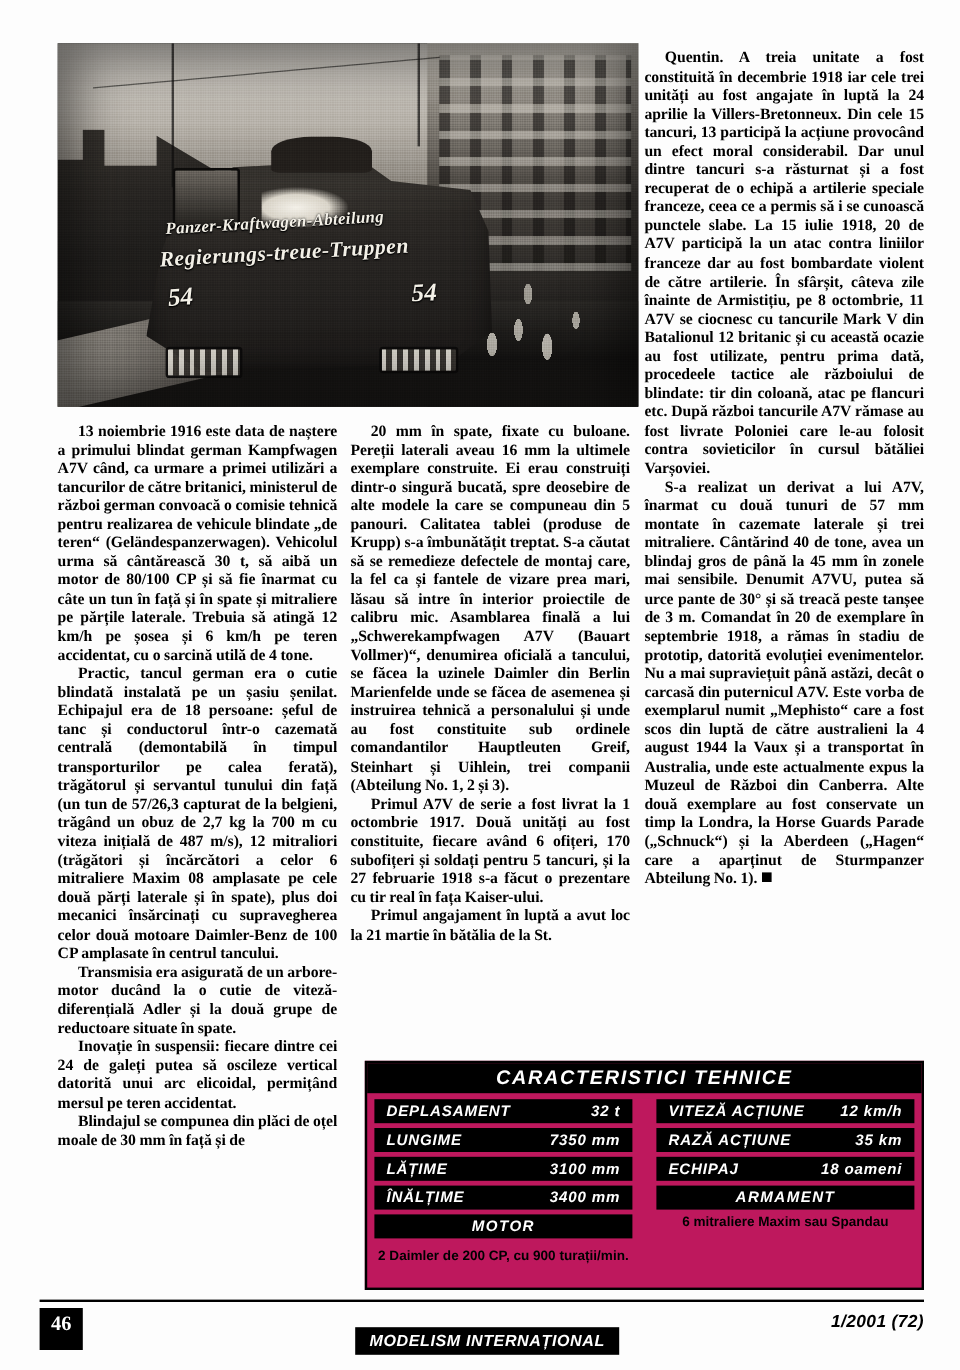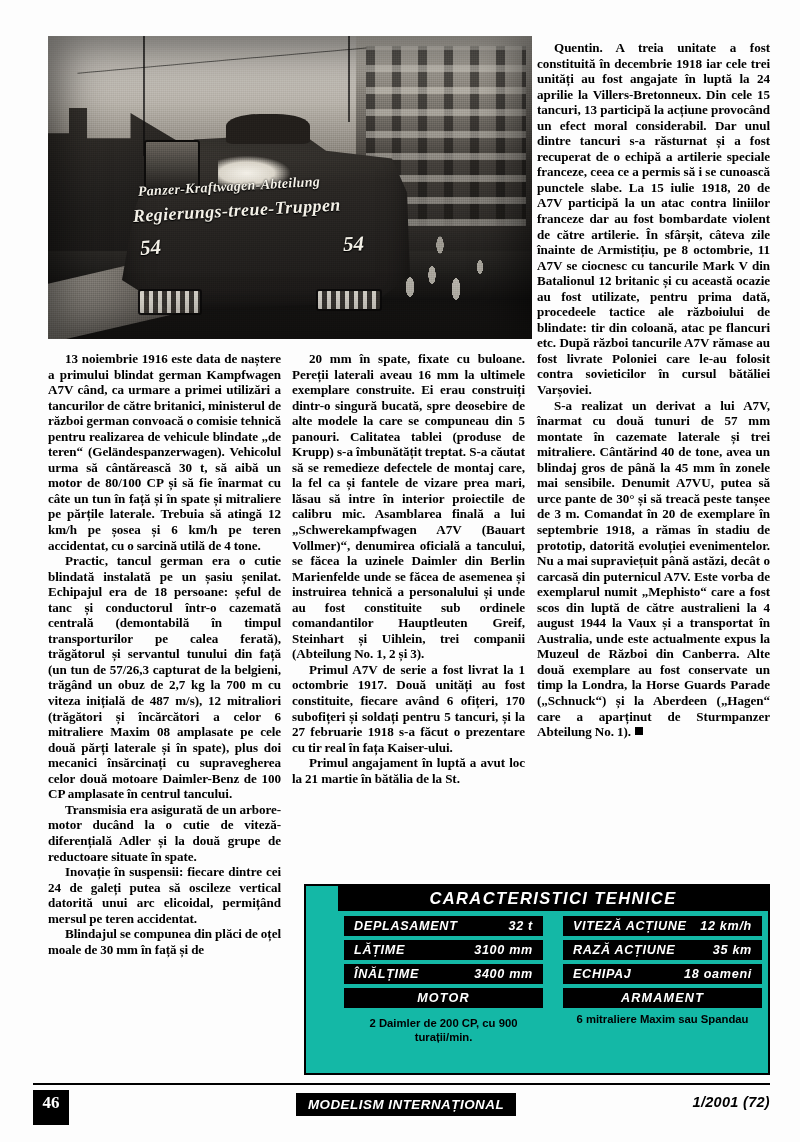--- a/index.html
+++ b/index.html
@@ -147,24 +147,23 @@
   #col1{left:48px; top:351px; width:233px;}
   #col2{left:292px;top:351px; width:233px;}
   #col3{left:537px;top:40px;  width:233px;}
   .endmark{display:inline-block;width:8px;height:8px;background:#000;vertical-align:1px;margin-left:4px;}
 
   
   #spec-table{
     position:absolute;
     left:304px; top:884px;
     width:466px; height:191px;
-    background:#14b8a6;
+    background:#be185d;
     border:2px solid #000;
     box-sizing:border-box;
-    padding-left:32px;
   }
   #spec-title{
     background:#000;color:#fff;
     text-align:center;
     font-family:"Liberation Sans", sans-serif;
     font-weight:700;font-style:italic;
     font-size:16.5px;letter-spacing:1.4px;
     padding:3px 0 4px;
     height:25px;box-sizing:border-box;line-height:19px;
   }
@@ -203,21 +202,21 @@
   }
   #page-number{
     position:absolute;left:0;top:0;width:36px;height:35px;
     background:#000;color:#fff;
     font-family:"Liberation Serif", serif;
     font-weight:700;font-size:17px;
     display:flex;align-items:flex-start;justify-content:center;
     padding-top:3px;box-sizing:border-box;
   }
   #magazine-title{
-    position:absolute;left:263px;top:3px;width:220px;height:23px;
+    position:absolute;left:263px;top:16px;width:220px;height:23px;
     background:#000;color:#fff;
     font-family:"Liberation Sans", sans-serif;
     font-weight:700;font-style:italic;font-size:13.4px;letter-spacing:.5px;
     display:flex;align-items:center;justify-content:center;
   }
   #issue-number{
     position:absolute;right:0;top:0;height:23px;
     color:#000;
     font-family:"Liberation Sans", sans-serif;
     font-weight:700;font-style:italic;font-size:14.5px;letter-spacing:.3px;
@@ -280,20 +279,24 @@
   <div id="spec-table">
     <div id="spec-title">CARACTERISTICI TEHNICE</div>
     <div id="spec-body">
 
       <div class="spec-col">
         <div class="spec-row">
           <span class="k">DEPLASAMENT</span>
           <span class="v">32 t</span>
         </div>
         <div class="spec-row">
+          <span class="k">LUNGIME</span>
+          <span class="v">7350 mm</span>
+        </div>
+        <div class="spec-row">
           <span class="k">LĂȚIME</span>
           <span class="v">3100 mm</span>
         </div>
         <div class="spec-row">
           <span class="k">ÎNĂLȚIME</span>
           <span class="v">3400 mm</span>
         </div>
         <div class="spec-head">MOTOR</div>
         <div class="spec-note left">2 Daimler de 200 CP, cu 900 turații/min.</div>
       </div>

